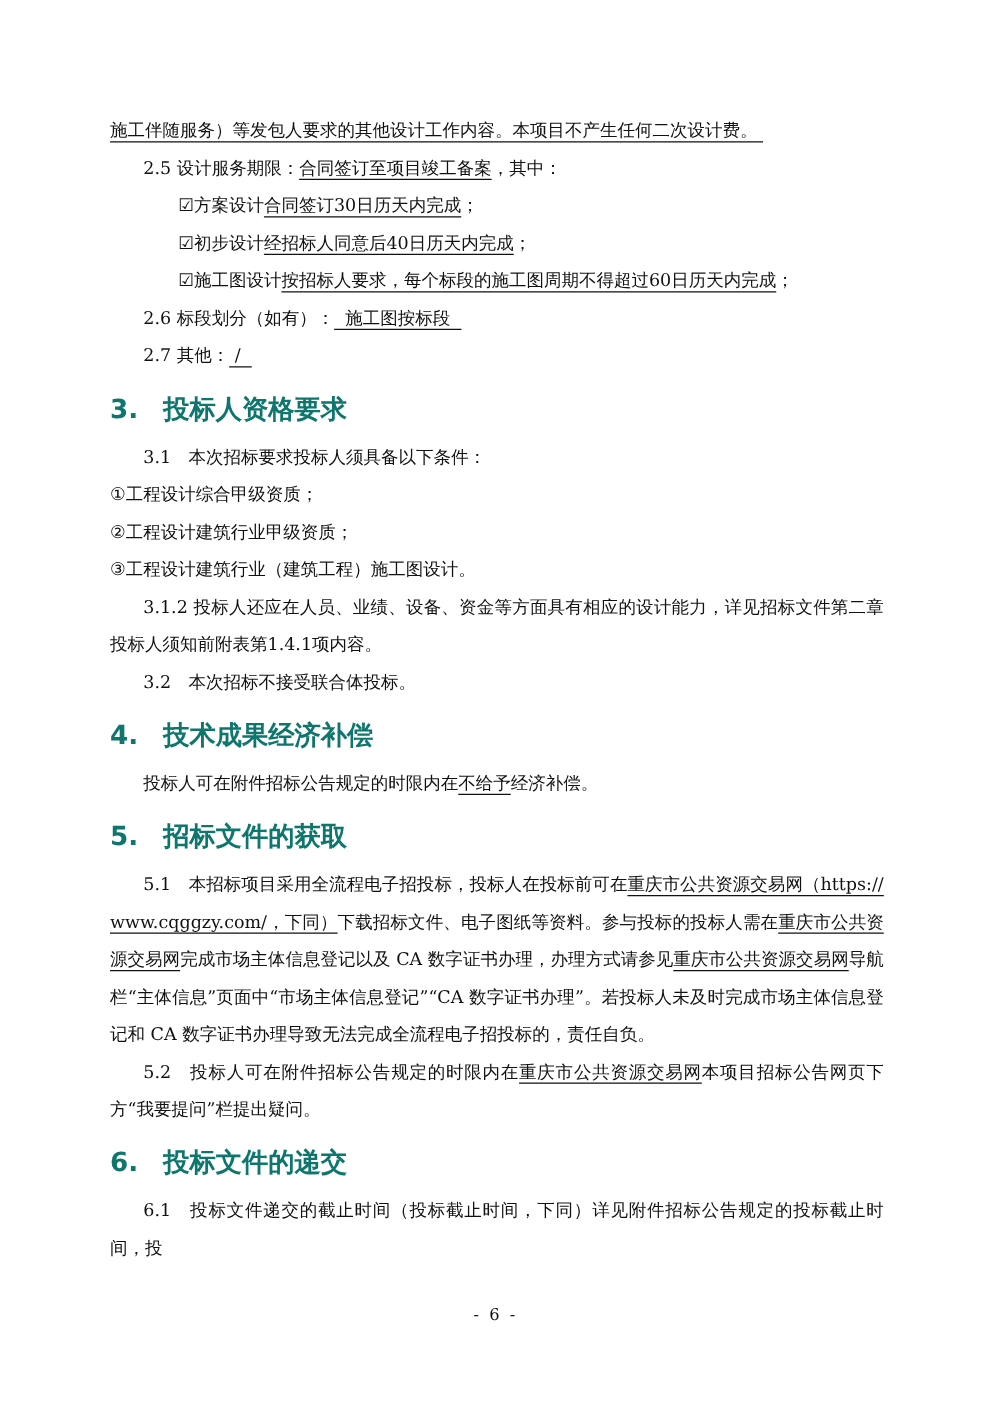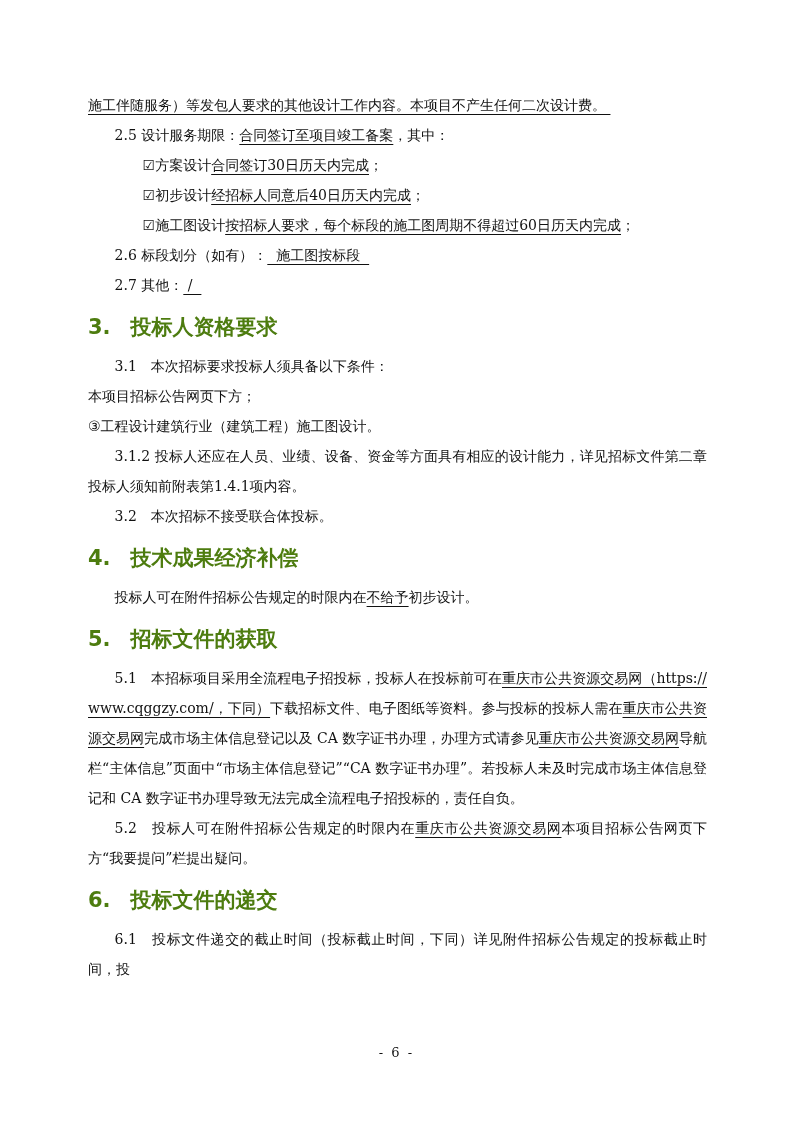--- a/index.html
+++ b/index.html
@@ -28,21 +28,21 @@
     word-break: break-all;
   }
   .ind1 { text-indent: 1.9em; }   
   .ind2 { text-indent: 3.9em; }   
   h2.sec {
     font-family: "DejaVu Sans", "Liberation Sans", sans-serif;
     font-weight: bold;
     font-size: 21px;
     line-height: 32px;
     margin: 11px 0 8px 0;
-    color: #4d7c0f;
+    color: #0f766e;
   }
   h2.sec .hnum { display: inline-block; margin-right: 0.95em; }
   .u {
     text-decoration: underline;
     text-underline-offset: 4px;
     text-decoration-thickness: 1px;
   }
   .checkbox {
     font-family: "DejaVu Sans", "Liberation Sans", sans-serif;
   }
@@ -77,34 +77,35 @@
 
     <p class="para ind1"><span>2.7 其他：</span><span class="u">&nbsp;/&nbsp;&nbsp;</span></p>
 
     <h2 class="sec">
       <span class="hnum">3.</span><span>投标人资格要求</span>
     </h2>
 
     <p class="para ind1"><span>3.1　本次招标要求投标人须具备以下条件：</span></p>
 
 
-    <p class="para"><span>本项目招标公告网页下方；</span></p>
+    <p class="para"><span>①工程设计综合甲级资质；</span></p>
 
+    <p class="para"><span>②工程设计建筑行业甲级资质；</span></p>
 
     <p class="para"><span>③工程设计建筑行业（建筑工程）施工图设计。</span></p>
 
     <p class="para ind1"><span>3.1.2 投标人还应在人员、业绩、设备、资金等方面具有相应的设计能力，详见招标文件第二章投标人须知前附表第1.4.1项内容。</span></p>
 
     <p class="para ind1"><span>3.2　本次招标不接受联合体投标。</span></p>
 
     <h2 class="sec">
       <span class="hnum">4.</span><span>技术成果经济补偿</span>
     </h2>
 
-    <p class="para ind1"><span>投标人可在附件招标公告规定的时限内在</span><span class="u">不给予</span><span>初步设计。</span></p>
+    <p class="para ind1"><span>投标人可在附件招标公告规定的时限内在</span><span class="u">不给予</span><span>经济补偿。</span></p>
 
     <h2 class="sec">
       <span class="hnum">5.</span><span>招标文件的获取</span>
     </h2>
 
     <p class="para ind1"><span>5.1　本招标项目采用全流程电子招投标，投标人在投标前可在</span><span class="u">重庆市公共资源交易网（https://www.cqggzy.com/，下同）</span><span>下载招标文件、电子图纸等资料。参与投标的投标人需在</span><span class="u">重庆市公共资源交易网</span><span>完成市场主体信息登记以及 CA 数字证书办理，办理方式请参见</span><span class="u">重庆市公共资源交易网</span><span>导航栏“主体信息”页面中“市场主体信息登记”“CA 数字证书办理”。若投标人未及时完成市场主体信息登记和 CA 数字证书办理导致无法完成全流程电子招投标的，责任自负。</span></p>
 
     <p class="para ind1"><span>5.2　投标人可在附件招标公告规定的时限内在</span><span class="u">重庆市公共资源交易网</span><span>本项目招标公告网页下方“我要提问”栏提出疑问。</span></p>
 
 

